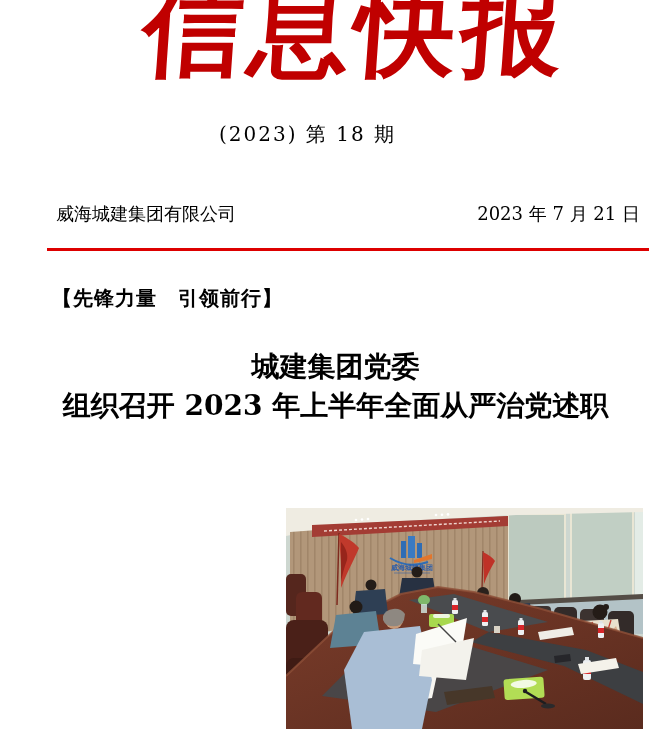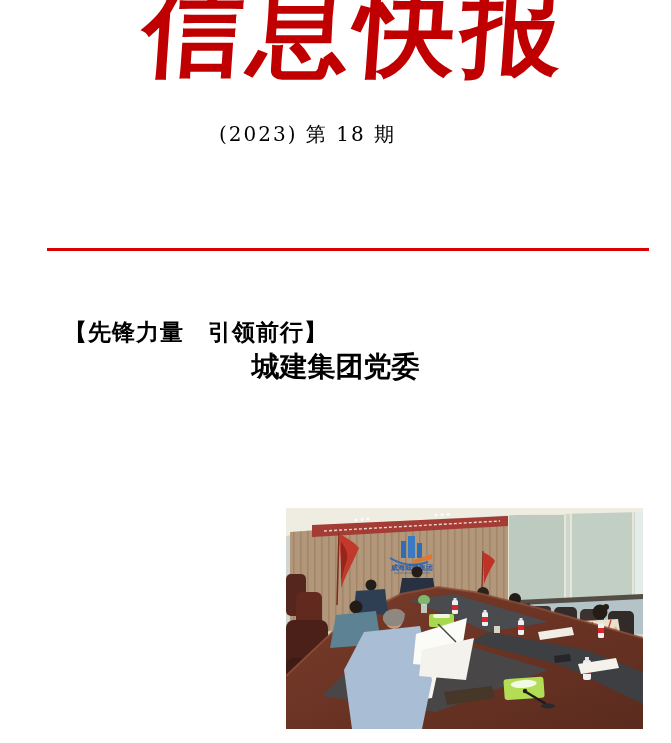--- a/index.html
+++ b/index.html
@@ -19,22 +19,22 @@
   .header-row{
     position:absolute; top:202px; left:56px; right:31px;
     display:flex; justify-content:space-between; align-items:baseline;
     font-size:18px;
   }
   .red-rule{
     position:absolute; top:248px; left:47px; width:602px; height:3px;
     background:#dd0000;
   }
   .section-label{
-    position:absolute; top:285px; left:64px;
-    font-size:23px; font-weight:bold; letter-spacing:1px;margin-top:32px;
+    position:absolute; top:285px; left:52px;
+    font-size:20px; font-weight:bold; letter-spacing:1px;
   }
   .article-title{
     position:absolute; top:347px; left:0; width:671px; text-align:center;
     font-size:28px; font-weight:bold; line-height:39px;
   }
   .body-text{
     position:absolute; top:498px; left:55px; width:229px;
     font-size:21px; line-height:43.5px;
     text-align:justify; text-justify:inter-character;
     text-indent:2em;
@@ -48,28 +48,31 @@
 </head>
 <body>
 
 <div class="page">
 
   <div class="masthead">信息快报</div>
 
   <div class="issue-line">(2023) 第 18 期</div>
 
   <div class="header-row">
+    <span>威海城建集团有限公司</span>
+    <span>2023 年 7 月 21 日</span>
   </div>
 
   <div class="red-rule"></div>
 
   <div class="section-label">【先锋力量　引领前行】</div>
 
   <div class="article-title">
     <div>城建集团党委</div>
+    <div>组织召开 2023 年上半年全面从严治党述职</div>
   </div>
 
 
   <div class="photo">
     <svg viewBox="0 0 357 221" width="357" height="221" xmlns="http://www.w3.org/2000/svg">
       <defs>
         <pattern id="wood" width="7" height="12" patternUnits="userSpaceOnUse">
           <rect width="7" height="12" fill="#b2977a"></rect>
           <rect width="1.6" height="12" fill="#a1866a"></rect>
         </pattern>

